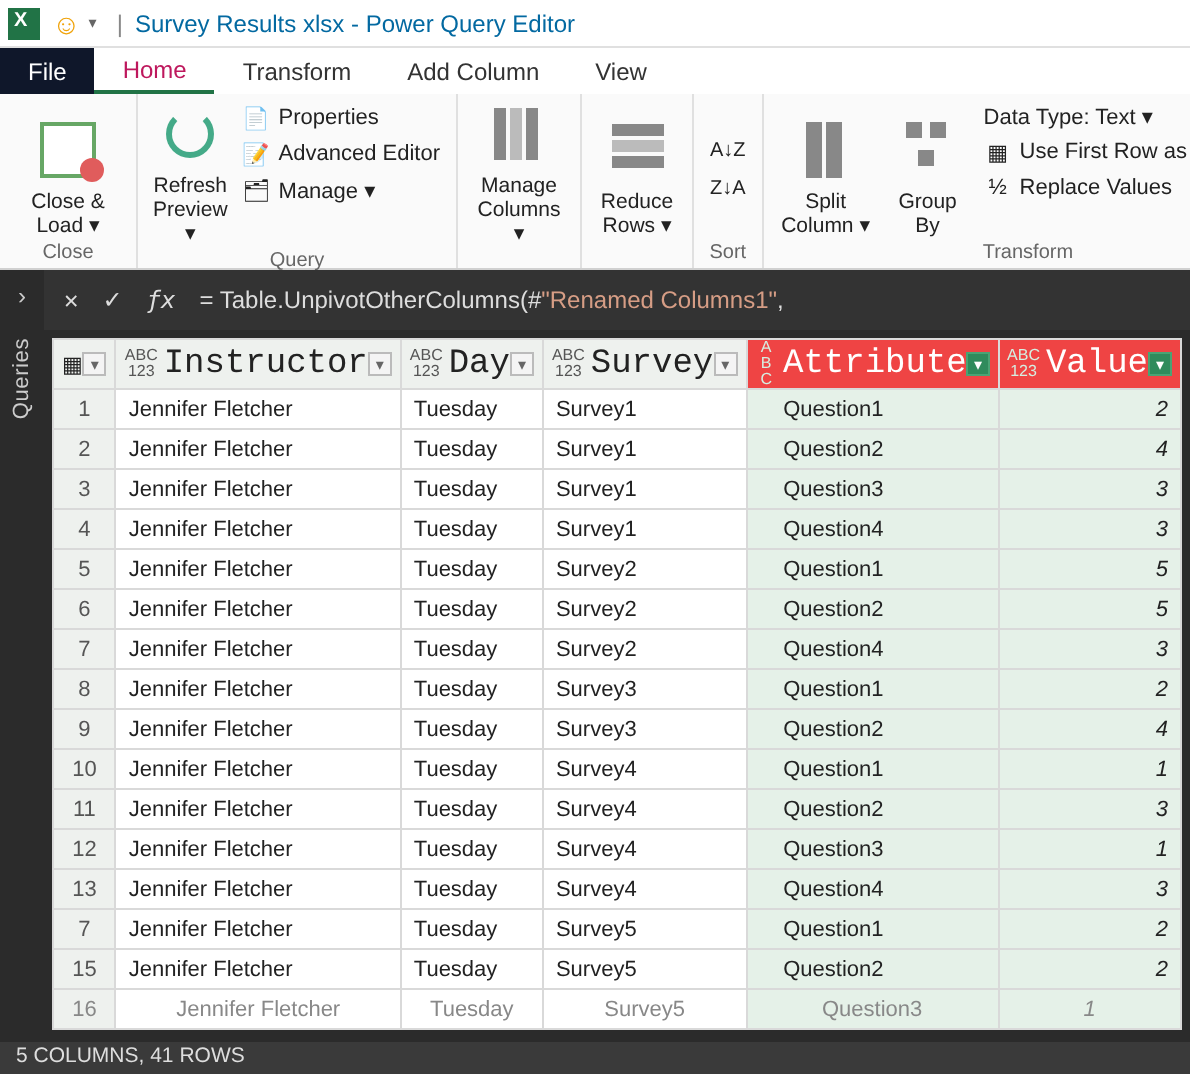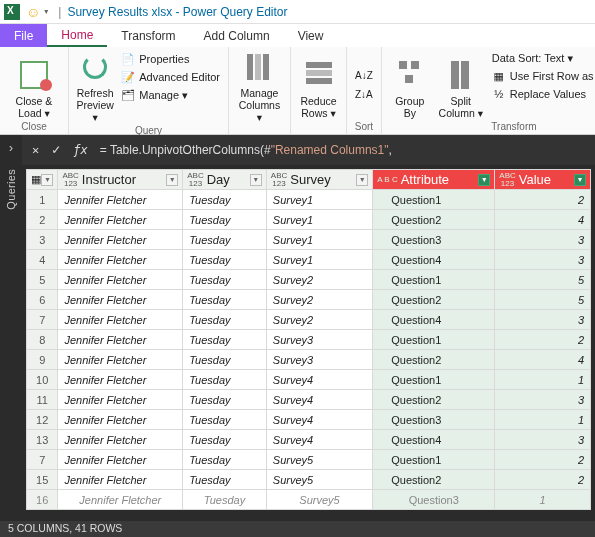--- a/index.html
+++ b/index.html
@@ -9,21 +9,21 @@
   .titlebar { height: 24px; background: #fff; display: flex; align-items: center; padding: 0 4px; border-bottom: 1px solid #e0e0e0; }
   .excel-icon { width: 16px; height: 16px; background: #217346; position: relative; margin-right: 6px; }
   .excel-icon::after { content:"X"; color:#fff; font-size:10px; position:absolute; left:3px; top:1px; font-weight:bold;}
   .smiley { font-size: 14px; margin-right: 4px; color: #f0a30a; }
   .qat-drop { font-size: 8px; color: #666; margin-right: 4px; }
   .title-sep { color: #888; margin: 0 6px; }
   .title-text { color: #0369a1; }
 
   
   .tabsrow { height: 23px; display: flex; align-items: stretch; background: #fff; }
-  .file-tab { background: #8b5cf6; color: #fff; padding: 0 14px; font-size: 12px; display:flex; align-items:center; }
+  .file-tab { background: #0f172a; color: #fff; padding: 0 14px; font-size: 12px; display:flex; align-items:center; }
   .tab { padding: 4px 14px; font-size: 12px; color: #333; display:flex; align-items:center; cursor:pointer; }
   .tab.active { border-bottom: 2px solid #217346; color:#be185d; }
 
   
   .ribbon { height: 88px; display: flex; background: #fafafa; border-bottom: 1px solid #d0d0d0; }
   .group { border-right: 1px solid #e0e0e0; display: flex; flex-direction: column; justify-content: space-between; padding: 4px 6px 2px 6px; }
   .group-body { display:flex; gap:4px; flex:1; }
   .group-label { text-align:center; font-size: 10px; color:#666; padding-top:2px; }
   .bigbtn { display:flex; flex-direction:column; align-items:center; justify-content:flex-end; width:56px; cursor:pointer; }
   .bigbtn .ic { width:32px; height:32px; margin-bottom:4px; display:flex; align-items:center; justify-content:center; }
@@ -66,26 +66,26 @@
 
   .grid { flex:1; overflow:hidden; background:#2b2b2b; padding:4px 4px 0 4px; }
   table { border-collapse:collapse; width:100%; background:#fff; }
   th, td { border:1px solid #d9d9d9; font-size:11px; height:20px; }
   th { background:#eef1ee; font-weight:normal; padding:0;}
   th.grn { background:#ef4444; color:#fff; }
   .colhdr { display:flex; align-items:center; justify-content:space-between; padding:0 4px; height:100%; }
   .hdrleft { display:flex; align-items:center; gap:3px; }
   .typetag { font-size:8px; line-height:1; color:#555; }
   .grn .typetag { color:#d5efe2; }
-  .hdrname { font-size:13px; }
+  .hdrname { font-size:17px;font-family:Liberation Mono, monospace; }
   .hdrdrop { font-size:8px; color:#666; background:#f4f4f4; border:1px solid #bbb; width:12px; height:12px; display:flex; align-items:center; justify-content:center; cursor:pointer;}
   .grn .hdrdrop { background:#2f8b5c; border-color:#4aa374; color:#fff; }
   th.rownumhdr { width:28px; background:#eef1ee; }
   td.rownum { width:28px; text-align:center; background:#eef1ee; color:#555; }
-  td.cell { padding:0 6px; background:#fff;font-style:italic; }
+  td.cell { padding:0 6px; background:#fff; }
   td.attr { background:#e5f1e8; padding:0 18px; }
   td.val { background:#e5f1e8; text-align:right; padding:0 6px; font-style:italic; }
   tr.cut td { color:#888;text-align:center;}
 
   .status { position:absolute; left:0; right:0; bottom:0; height:16px; background:#3a3a3a; color:#ddd; font-size:10.5px; padding:1px 8px; }
 
 </style>
 </head>
 <body>
 
@@ -190,40 +190,40 @@
       </div>
       <div class="smallbtn" style="justify-content:center;">
         <span style="font-size:10px;">Z↓A</span>
       </div>
     </div>
     <div class="group-label">Sort</div>
   </div>
 
   <div class="group" style="flex:1;">
     <div class="group-body">
+      <div class="bigbtn" style="width:50px;">
+        <div class="ic">
+            <div class="i-split">
+              <span></span>
+              <span></span>
+            </div>
+          </div>
+        <div class="lbl">Split
+Column ▾</div>
+      </div>
       <div class="bigbtn" style="width:44px;">
         <div class="ic">
             <div class="i-group"></div>
           </div>
         <div class="lbl">Group
 By</div>
       </div>
-      <div class="bigbtn" style="width:50px;">
-        <div class="ic">
-            <div class="i-split">
-              <span></span>
-              <span></span>
-            </div>
-          </div>
-        <div class="lbl">Split
-Column ▾</div>
-      </div>
       <div class="stackbtns">
         <div class="smallbtn">
-          <span>Data Sort: Text ▾</span>
+          <span>Data Type: Text ▾</span>
         </div>
         <div class="smallbtn">
           <span class="sic">▦</span>
           <span>Use First Row as Headers</span>
         </div>
         <div class="smallbtn">
           <span class="sic">½</span>
           <span>Replace Values</span>
         </div>
       </div>

